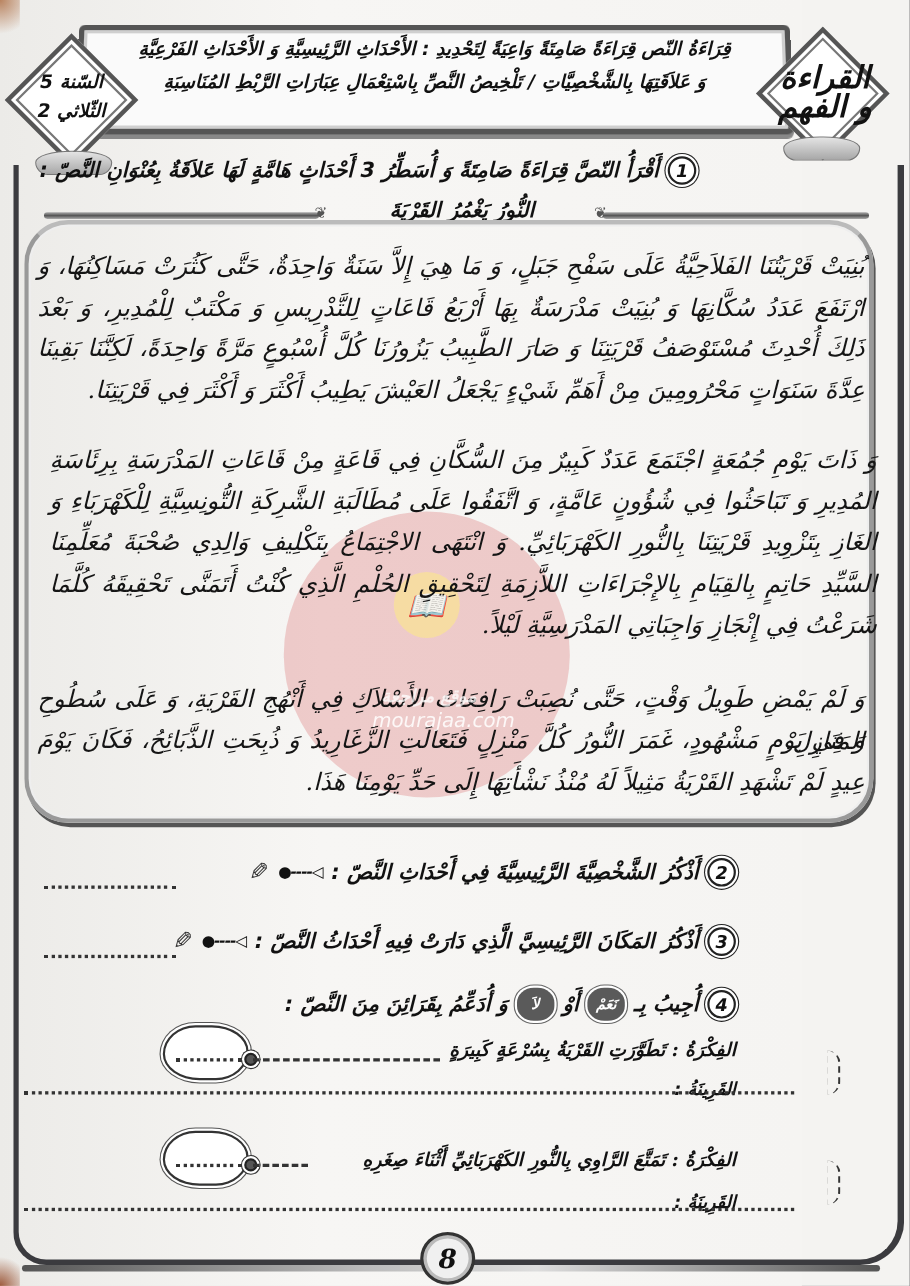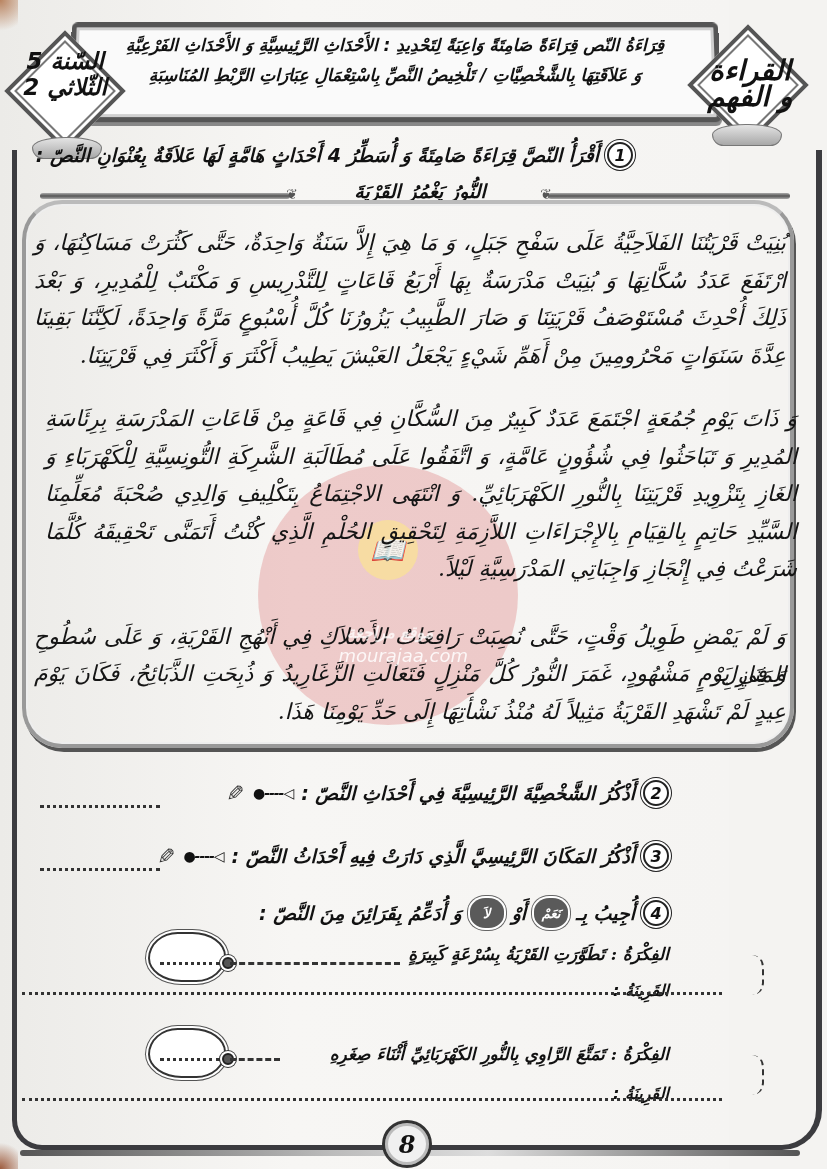--- a/index.html
+++ b/index.html
@@ -49,21 +49,21 @@
       border: 4px solid #555; background: #fff;
       transform: rotate(45deg);
       box-shadow: inset 0 0 0 3px #fff, inset 0 0 0 5px #777;
     }
     .badge.left { left: 22px; top: 48px; }
     .badge.right { left: 705px; top: 42px; }
     .badge-text {
       position: absolute; text-align: center; font-weight: bold; line-height: 26px;
       color: #111;
     }
-    .badge-text.left { left: 22px; top: 48px; width: 86px; font-size: 23px; }
+    .badge-text.left { left: 22px; top: 62px; width: 86px; font-size: 17px; }
     .badge-text.right { left: 705px; top: 58px; width: 90px; font-size: 28px; }
     .ribbon-bow {
       position: absolute; width: 70px; height: 22px;
       background: linear-gradient(180deg, #e4e4e4, #a8a8a8);
       border-radius: 50% 50% 12px 12px;
       border: 1px solid #777;
     }
     .ribbon-bow.left { left: 32px; top: 137px; }
     .ribbon-bow.right { left: 712px; top: 124px; }
 
@@ -242,21 +242,21 @@
 
   <div class="badge right"></div>
   <div class="badge-text right">
     <div>القراءة</div>
     <div>و الفهم</div>
   </div>
   <div class="ribbon-bow right"></div>
 
   <div class="q-row q1">
     <span class="q-num">1</span>
-    <span>أَقْرَأُ النّصَّ قِرَاءَةً صَامِتَةً وَ أُسَطِّرُ 4 أَحْدَاثٍ هَامَّةٍ لَهَا عَلاَقَةٌ بِعُنْوَانِ النَّصّ :</span>
+    <span>أَقْرَأُ النّصَّ قِرَاءَةً صَامِتَةً وَ أُسَطِّرُ 3 أَحْدَاثٍ هَامَّةٍ لَهَا عَلاَقَةٌ بِعُنْوَانِ النَّصّ :</span>
   </div>
 
   <div class="title-line l"></div>
   <div class="title-line r"></div>
   <span class="scroll-icon" style="left:286px">❦</span>
   <span class="scroll-icon" style="left:540px">❦</span>
   <div class="text-title">النُّورُ يَغْمُرُ القَرْيَةَ</div>
 
   <div class="text-box"></div>
 

